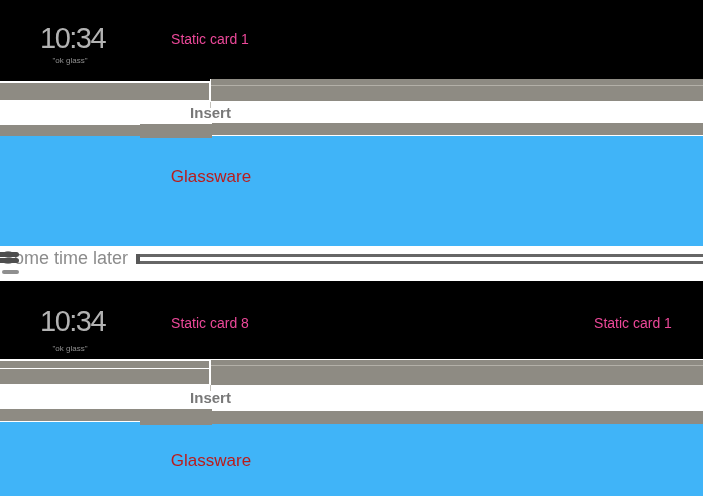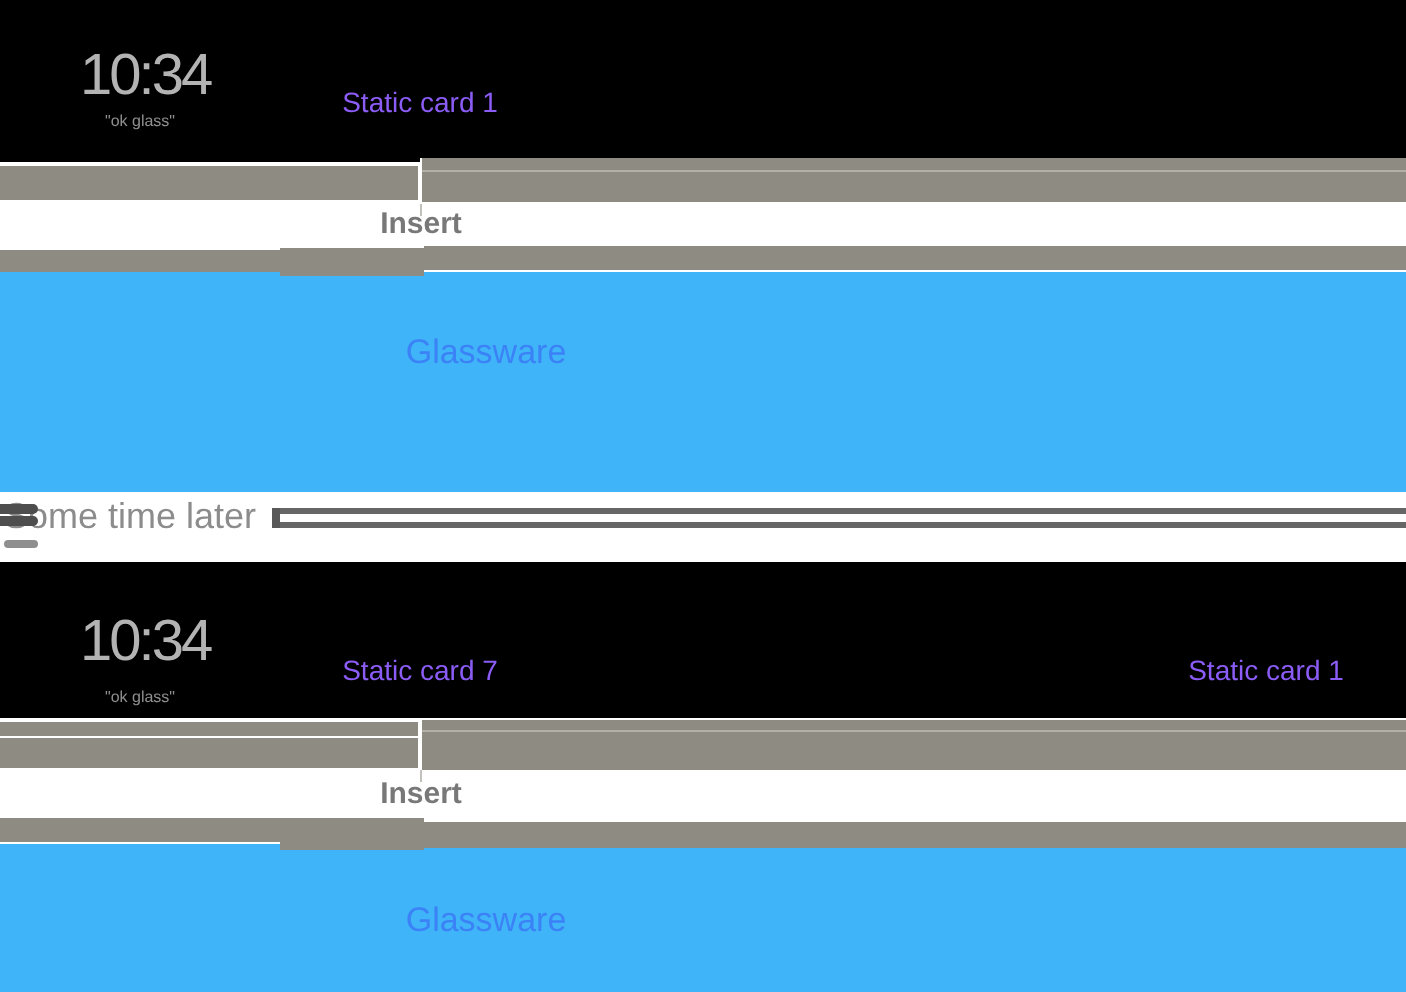--- a/index.html
+++ b/index.html
@@ -19,33 +19,31 @@
   
   .clock{
     color:#b3b3b3;font-size:29px;font-weight:200;letter-spacing:-1.5px;
     line-height:1;white-space:nowrap;
   }
   .okglass{
     color:#909090;font-size:8px;line-height:1;white-space:nowrap;
     transform:translateX(-50%);
   }
   .cardtitle{
-    color:#8b5cf6;font-size:14px;line-height:1;white-space:nowrap;
+    color:#ec4899;font-size:14px;line-height:1;white-space:nowrap;
     transform:translate(-50%,-50%);
-    margin-top:12px;
   }
   .insertlbl{
     color:#787878;font-size:15px;line-height:1;white-space:nowrap;
     transform:translate(-50%,-50%);
     font-weight:bold;
   }
   .glasswarelbl{
-    color:#3b82f6;font-size:17px;line-height:1;white-space:nowrap;
+    color:#b91c1c;font-size:17px;line-height:1;white-space:nowrap;
     transform:translate(-50%,-50%);
-    margin-left:32px;
   }
   .laterlbl{
     color:#8c8c8c;font-size:18px;line-height:20px;white-space:nowrap;z-index:2;
   }
   .hline{background:#666666;z-index:1;}
   .hline-connector{background:#585858;z-index:1;}
   .stub-dark{background:#4e4e4e;border-radius:0 3px 3px 0;z-index:3;}
   .stub-light{background:#8f8f8f;border-radius:3px;z-index:3;}
   .seam{background:#c2c0ba;}
 </style>
@@ -81,21 +79,21 @@
   <div class="abs hline" style="left:136px;top:260.6px;width:567px;height:3px;"></div>
   <div class="abs hline-connector" style="left:136px;top:253.8px;width:3.5px;height:9.8px;"></div>
   <div class="abs stub-dark" style="left:0;top:252.3px;width:18.5px;height:4.5px;"></div>
   <div class="abs stub-dark" style="left:0;top:258px;width:18.5px;height:4.6px;"></div>
   <div class="abs stub-light" style="left:1.5px;top:270.3px;width:17px;height:3.8px;"></div>
 
   <div class="abs blackbar" style="left:0;top:281px;width:703px;height:77.5px;"></div>
 
   <div class="abs clock" style="left:40px;top:307px;">10:34</div>
   <div class="abs okglass" style="left:70px;top:345px;">"ok glass"</div>
-  <div class="abs cardtitle" style="left:210px;top:322.5px;">Static card 7</div>
+  <div class="abs cardtitle" style="left:210px;top:322.5px;">Static card 8</div>
   <div class="abs cardtitle" style="left:633px;top:322.5px;">Static card 1</div>
 
   <div class="abs gray" style="left:210.5px;top:360px;width:492.5px;height:24.7px;">
     <div class="abs gray-faint-line" style="left:0;top:4.5px;width:492.5px;height:1px;"></div>
   </div>
   <div class="abs gray" style="left:0;top:361px;width:209px;height:23px;">
     <div class="abs gray-white-line" style="left:0;top:6.8px;width:209px;height:1.5px;"></div>
   </div>
 
   <div class="abs seam" style="left:209.5px;top:384.7px;width:1.5px;height:6px;"></div>

